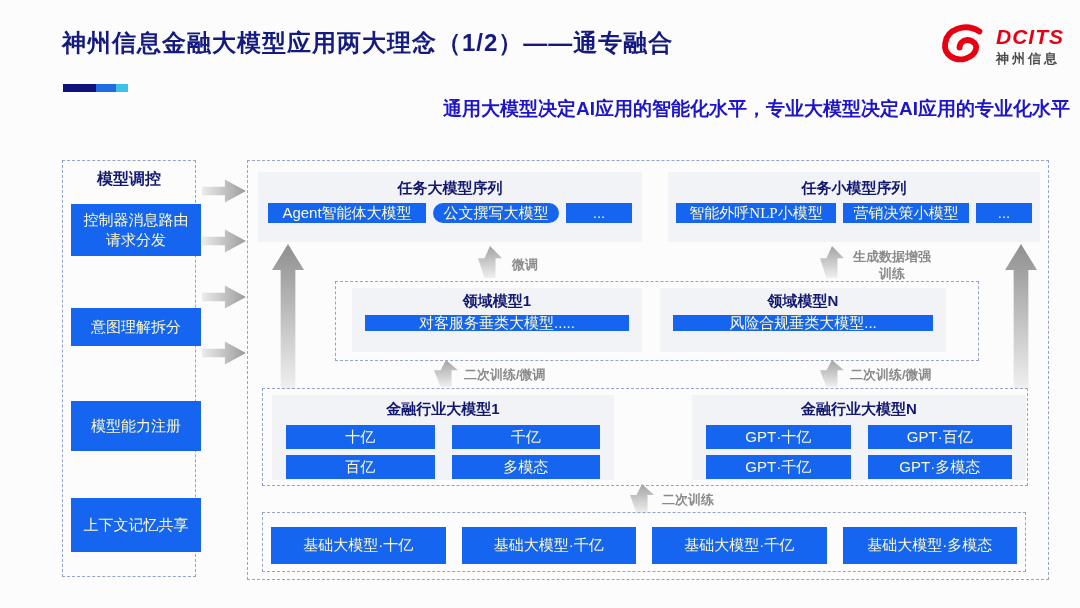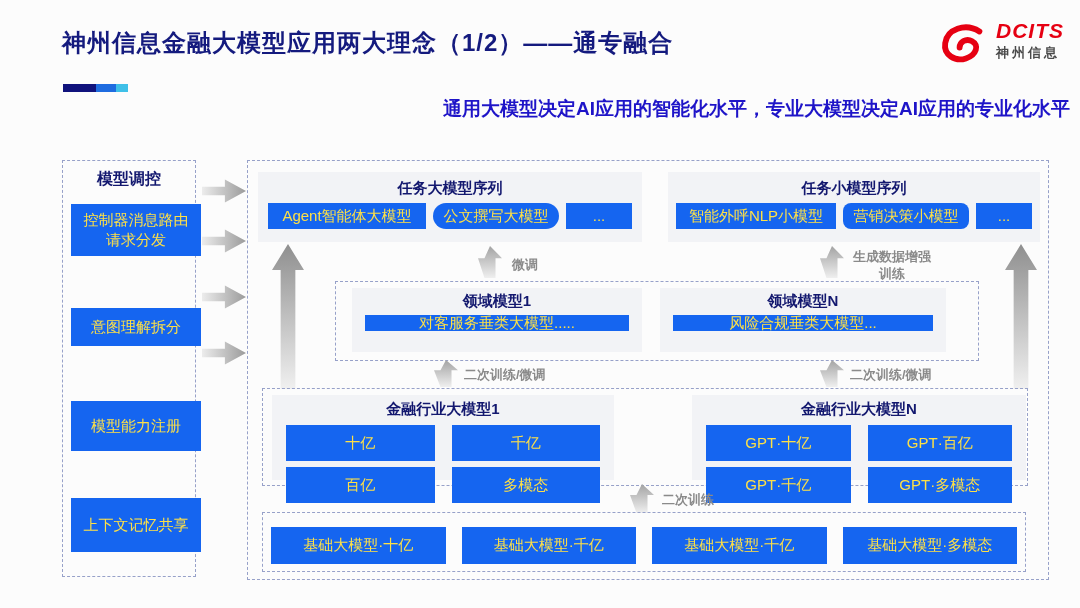--- a/index.html
+++ b/index.html
@@ -7,26 +7,26 @@
     position:relative;width:1080px;height:608px;background:#fcfcfc;overflow:hidden;
     font-family:"Liberation Sans",sans-serif;
   }
   
   .title{position:absolute;left:62px;top:27px;font-size:24px;font-weight:bold;color:#141a7e;letter-spacing:1px;white-space:nowrap;}
   .accent-bar{position:absolute;left:63px;top:84px;height:8px;display:flex;}
   .accent-bar .a1{width:33px;height:8px;background:#10127c;}
   .accent-bar .a2{width:20px;height:8px;background:#1f6ce0;}
   .accent-bar .a3{width:12px;height:8px;background:#3fc0e8;}
   .subtitle{position:absolute;left:70px;right:10px;top:96px;text-align:right;font-size:19px;font-weight:bold;color:#1e14c8;}
-  .logo{position:absolute;left:938px;top:20px;display:flex;align-items:flex-start;}
+  .logo{position:absolute;left:938px;top:20px;display:flex;align-items:flex-end;}
   .logo-text{margin-left:4px;display:flex;flex-direction:column;}
   .logo-en{color:#e60012;font-weight:800;font-style:italic;font-size:21px;line-height:22px;letter-spacing:1px;}
   .logo-cn{color:#4a4a4a;font-weight:bold;font-size:13px;letter-spacing:3px;margin-top:2px;}
   
-  .blue-btn{background:#1565f0;color:#fde047;display:flex;align-items:center;justify-content:center;text-align:center;font-size:15px;line-height:1.35;}
+  .blue-btn{background:#1565f0;color:#fef9c3;display:flex;align-items:center;justify-content:center;text-align:center;font-size:15px;line-height:1.35;}
   .dashed-box{position:absolute;border:1px dashed #97a1c9;}
   .panel{position:absolute;background:#f2f3f6;}
   .panel-title{color:#13186f;font-weight:bold;font-size:15px;text-align:center;}
   .flow-label{position:absolute;color:#8a8a8a;font-size:13px;font-weight:600;}
   
   .arrow-right{position:absolute;width:44px;height:26px;
     background:linear-gradient(90deg,#ececec,#9b9b9b);
     clip-path:polygon(0 34%,52% 34%,52% 6%,100% 50%,52% 94%,52% 66%,0 66%);}
   .arrow-up-sm{position:absolute;width:24px;height:32px;
     background:linear-gradient(180deg,#a3a3a3,#efefef);
@@ -42,34 +42,34 @@
   .sb2{top:147px;height:38px;}
   .sb3{top:240px;height:50px;}
   .sb4{top:337px;height:54px;}
   .ar1{left:202px;top:178px;} .ar2{left:202px;top:228px;} .ar3{left:202px;top:284px;} .ar4{left:202px;top:340px;}
   
   .main-box{left:247px;top:160px;width:800px;height:418px;}
   .panelA{left:258px;top:172px;width:384px;height:70px;}
   .panelB{left:668px;top:172px;width:372px;height:70px;}
   .panel-row{display:flex;justify-content:center;gap:7px;margin-top:5px;}
   .panelA .panel-title,.panelB .panel-title{margin-top:7px;}
-  .panel-row .blue-btn{height:26px;}
+  .panel-row .blue-btn{height:20px;}
   .pa1{width:158px;} .pa2{width:126px;border-radius:17px;} .pa3{width:66px;}
-  .pb1{width:160px;} .pb2{width:126px;border-radius:8px;} .pb3{width:56px;}
+  .pb1{width:160px;font-family:Liberation Serif, serif;} .pb2{width:126px;} .pb3{width:56px;}
   .mid-box{left:335px;top:281px;width:642px;height:78px;}
   .panelC{left:352px;top:288px;width:290px;height:64px;}
   .panelD{left:660px;top:288px;width:286px;height:64px;}
   .panelC .panel-title,.panelD .panel-title{margin-top:4px;}
   .panelC .blue-btn,.panelD .blue-btn{height:16px;margin:4px 13px 0 13px;}
   .low-box{left:262px;top:388px;width:764px;height:96px;}
   .panelE{left:272px;top:395px;width:342px;height:85px;}
   .panelF{left:692px;top:395px;width:334px;height:85px;}
   .panelE .panel-title,.panelF .panel-title{margin-top:5px;}
   .grid2{display:grid;grid-template-columns:1fr 1fr;column-gap:17px;row-gap:6px;margin:6px 14px 0 14px;}
-  .grid2 .blue-btn{height:36px;}
+  .grid2 .blue-btn{height:24px;}
   .base-box{left:262px;top:512px;width:764px;height:60px;display:flex;align-items:center;gap:16px;padding:6px 8px 0 8px;box-sizing:border-box;}
   .base-box .blue-btn{flex:1;height:37px;}
   
   .up-ft{left:478px;top:246px;}
   .up-gen{left:820px;top:246px;}
   .up-rt1{left:434px;top:360px;height:27px;}
   .up-rt2{left:820px;top:360px;height:27px;}
   .up-base{left:630px;top:484px;height:29px;}
   .big-left{left:272px;top:244px;}
   .big-right{left:1005px;top:244px;}

